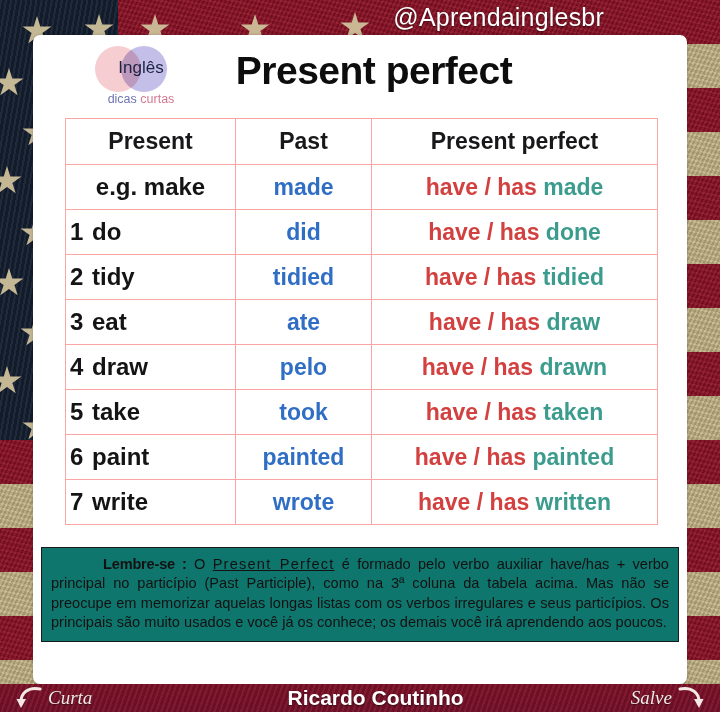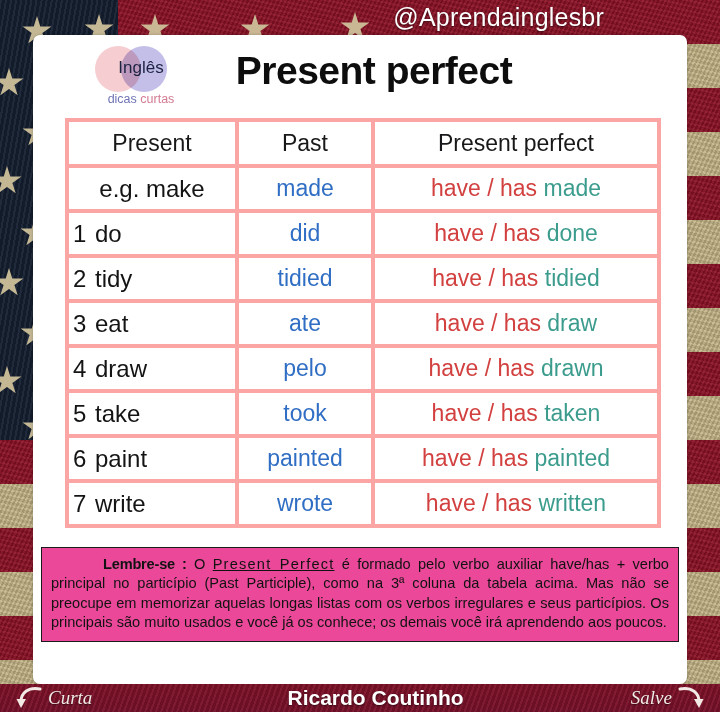--- a/index.html
+++ b/index.html
@@ -146,24 +146,24 @@
   #verb-table {
     position: absolute;
     left: 32px;
     top: 83px;
     width: 592px;
     border-collapse: collapse;
     table-layout: fixed;
     font-family: "Liberation Sans", sans-serif;
   }
   #verb-table th, #verb-table td {
-    border: 4px solid #fca5a5;
+    border: 1px solid #fca5a5;
     height: 45px;
     padding: 0 4px;
-    font-weight: normal;
+    font-weight: bold;
     vertical-align: middle;
   }
   #verb-table col.c-present { width: 170px; }
   #verb-table col.c-past    { width: 136px; }
   #verb-table col.c-pp      { width: 286px; }
 
   #verb-table thead th {
     font-size: 23px;
     color: #18181a;
     text-align: center;
@@ -197,21 +197,21 @@
   td.cell-pp .part { color: #3b9c8d; }
 
   
   #note-box {
     position: absolute;
     left: 8px;
     top: 512px;
     width: 638px;
     border: 1.5px solid #1a1a1a;
     padding: 7px 9px 8px 9px;
-    background: #ec4899;
+    background: #0f766e;
   }
   #note-text {
     font-size: 14.6px;
     line-height: 19.4px;
     color: #121212;
     text-align: justify;
     font-family: "Liberation Sans", sans-serif;
   }
   #note-text .lembre { font-weight: bold; letter-spacing: -.2px; }
   #note-text .pp-underline { text-decoration: underline; letter-spacing: 1.2px; }

